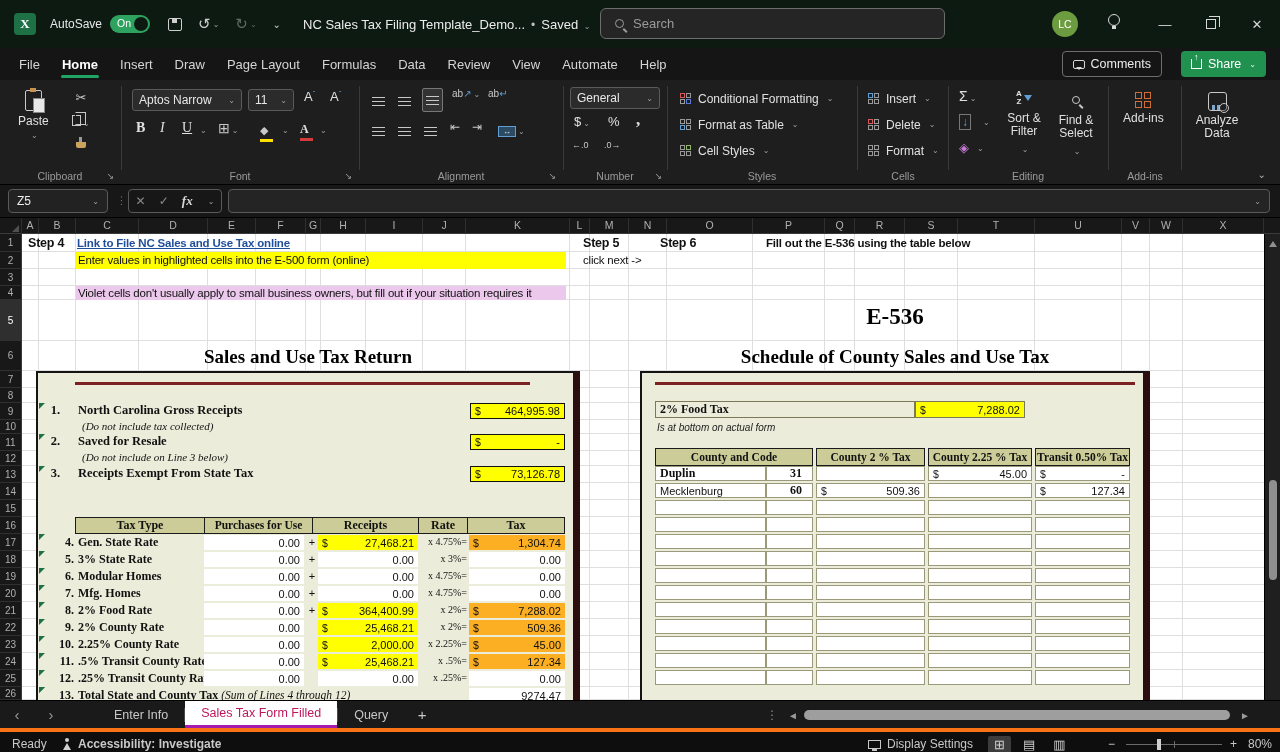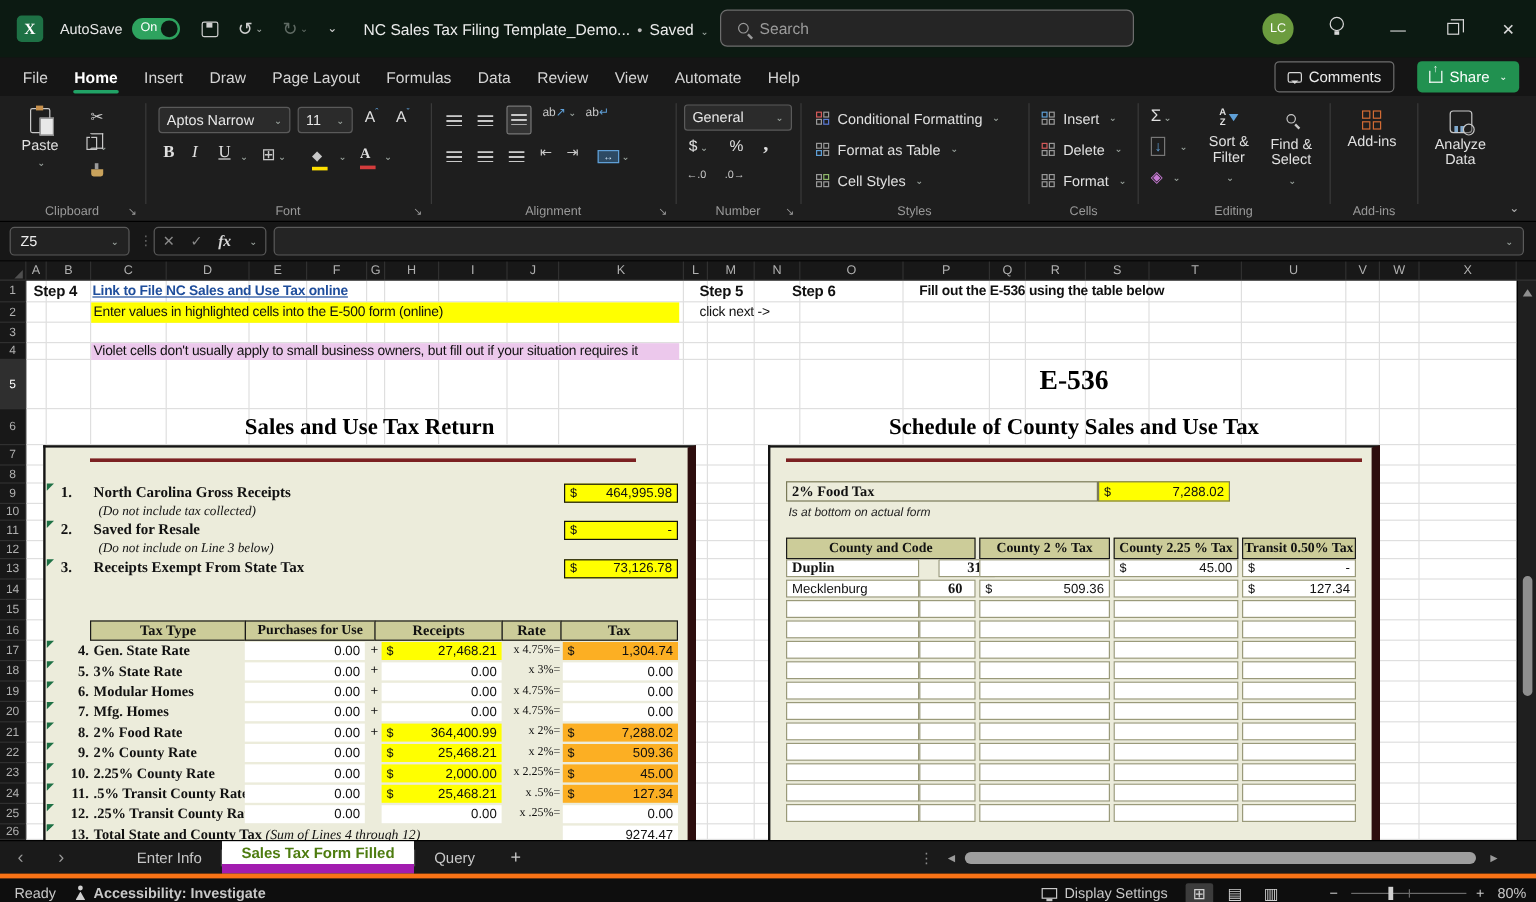--- a/index.html
+++ b/index.html
@@ -143,21 +143,21 @@
   .ctcell .cur{font-size:10.5px}
   .ctcell .val{margin-left:auto}
   #vscroll{position:absolute;right:0;top:16px;bottom:0;width:16px;background:#1f1f1f;border-left:1px solid #000}
   .vup{position:absolute;left:4px;top:7px;border-left:4px solid transparent;border-right:4px solid transparent;border-bottom:6px solid #8f8f8f}
   .vthumb{position:absolute;left:4px;top:246px;width:8px;height:100px;border-radius:4px;background:#8f8f8f}
 
   
   #tabbar{position:relative;height:28px;background:#1a1a1a;border-top:1px solid #000;display:flex;align-items:stretch}
   .tnav{width:34px;display:flex;align-items:center;justify-content:center;color:#9a9a9a;font-size:15px}
   .sheettab{display:flex;align-items:center;padding:0 16px;font-size:12.5px;color:#c8c8c8;position:relative}
-  .sheettab.active{background:#fff;color:#4d7c0f;font-weight:700;border-bottom:8px solid #a21caf}
+  .sheettab.active{background:#fff;color:#be185d;font-weight:400;border-bottom:3px solid #a21caf}
   .tabsep{width:1px;height:14px;background:#4a4a4a;align-self:center}
   .addsheet{width:36px;display:flex;align-items:center;justify-content:center;color:#c8c8c8;font-size:15px}
   .tdots{position:absolute;left:766px;top:7px;color:#8a8a8a;font-size:12px}
   .harrow{position:absolute;top:9px;color:#9a9a9a;font-size:10px}
   .htrack{position:absolute;left:800px;right:46px;top:9px;height:10px}
   .hthumb{position:absolute;left:4px;right:4px;top:0;height:10px;border-radius:5px;background:#9e9e9e}
 
   
   #statusbar{position:relative;height:24px;background:#0e0e0e;border-top:4px solid #f97316;font-size:12px;color:#c8c8c8}
   .sb{position:absolute;top:0;height:24px;display:flex;align-items:center;gap:6px}
@@ -792,21 +792,21 @@
         <div class="cthead" style="left:13px;top:75px;width:158px">County and Code</div>
         <div class="cthead" style="left:174px;top:75px;width:109px">County 2 % Tax</div>
         <div class="cthead" style="left:286px;top:75px;width:104px">County 2.25 % Tax</div>
         <div class="cthead" style="left:393px;top:75px;width:95px">Transit 0.50% Tax</div>
 
         <div id="countyrows">
             <div style="position: absolute; left: 0px; top: 93px; width: 100%; height: 17px;">
               <div class="ctcell" style="left: 13px; width: 111px;">
                 <span style="font: 700 12px &quot;Liberation Serif&quot;, serif;">Duplin</span>
               </div>
-              <div class="ctcell" style="left: 140px; width: 47px;">
+              <div class="ctcell" style="left: 124px; width: 47px;">
                 <span class="val" style="font: 700 12px &quot;Liberation Serif&quot;, serif; margin-right: 6px;">31</span>
               </div>
               <div class="ctcell" style="left: 174px; width: 109px;"></div>
               <div class="ctcell" style="left: 286px; width: 104px;">
                 <span class="cur">$</span>
                 <span class="val">45.00</span>
               </div>
               <div class="ctcell" style="left: 393px; width: 95px;">
                 <span class="cur">$</span>
                 <span class="val">-</span>

